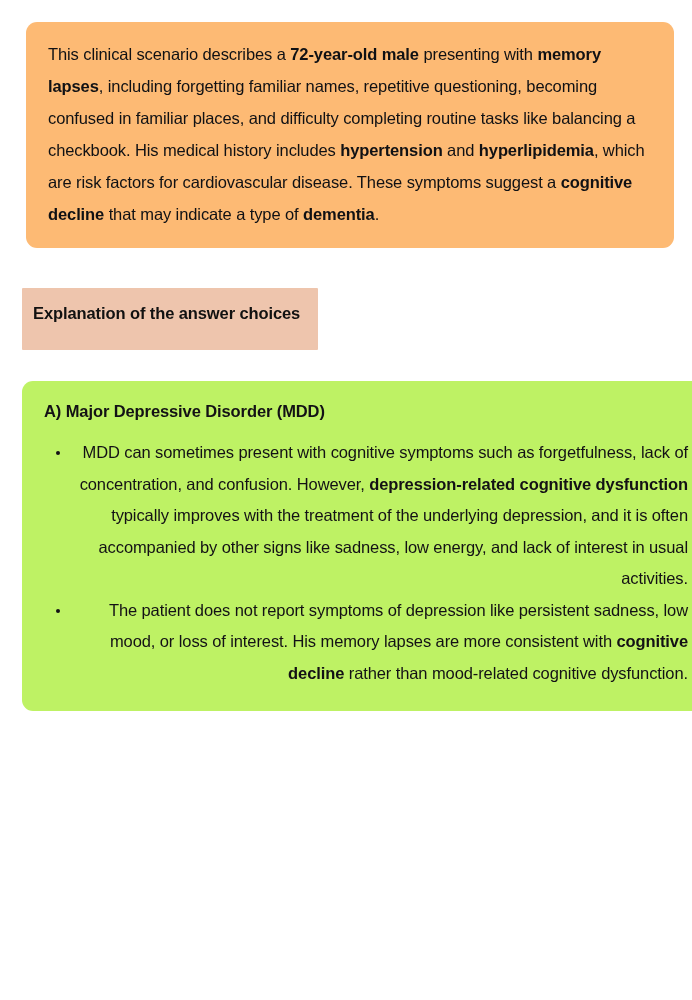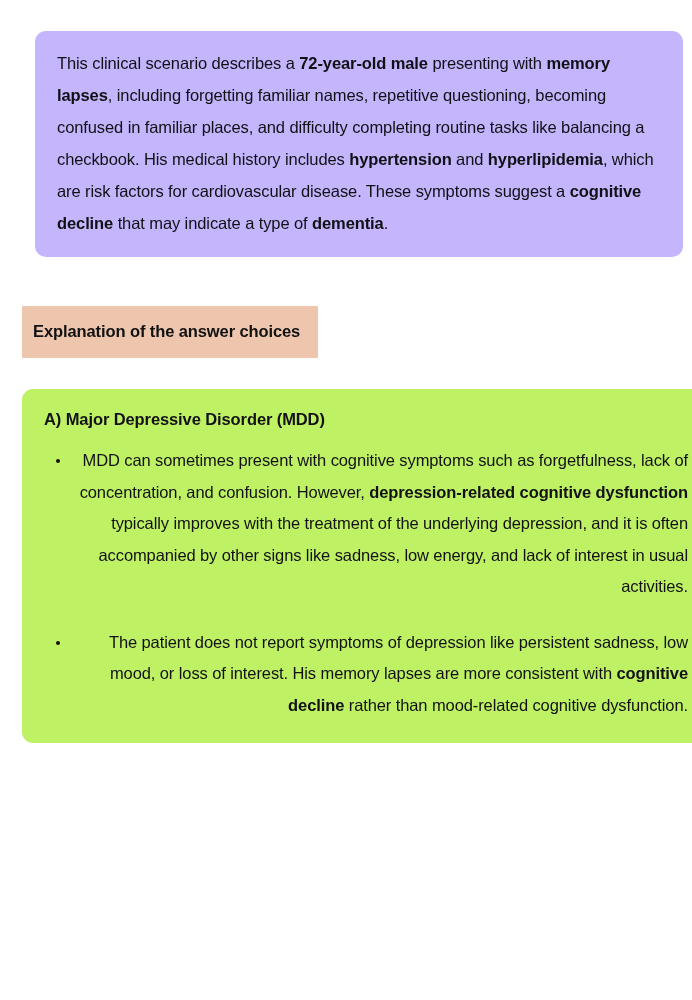--- a/index.html
+++ b/index.html
@@ -18,25 +18,25 @@
 
   .page {
     position: relative;
     width: 692px;
     height: 1000px;
     padding: 18px 22px 0 22px;
   }
 
   
   .scenario-box {
-    background: #c4b5fd;
+    background: #fdba74;
     border-radius: 11px;
     padding: 16px 22px 18px 22px;
     width: 648px;
-    margin: 13px;
+    margin: 4px;
   }
   .scenario-box p {
     margin: 0;
     font-size: 16.5px;
     line-height: 32px;
     letter-spacing: -0.1px;
     color: #101114;
   }
   .scenario-box p + p {
     margin-top: 8px;
@@ -44,21 +44,21 @@
 
   
   .section-heading {
     display: inline-block;
     background: #eec5ad;
     color: #111111;
     font-size: 16.5px;
     font-weight: bold;
     letter-spacing: -0.1px;
     line-height: 22px;
-    padding: 14px 18px 16px 11px;
+    padding: 14px 18px 26px 11px;
     margin: 36px 0 0 0;
     border-radius: 1px;
   }
 
   
   .choice-box {
     background: #bef264;
     border-radius: 11px;
     padding: 16px 22px 22px 22px;
     width: 688px;
@@ -81,21 +81,21 @@
   .choice-list li {
     position: relative;
     margin: 0 0 0 10px;
     padding-left: 22px;
     font-size: 16.5px;
     line-height: 31.5px;
     letter-spacing: -0.1px;
     color: #131115;
   }
   .choice-list li + li {
-    margin-top: 24px;
+    margin-top: 0;
   }
   .choice-list li .bullet {
     position: absolute;
     left: 2px;
     top: 14px;
     width: 4px;
     height: 4px;
     border-radius: 50%;
     background: #131115;
   }

